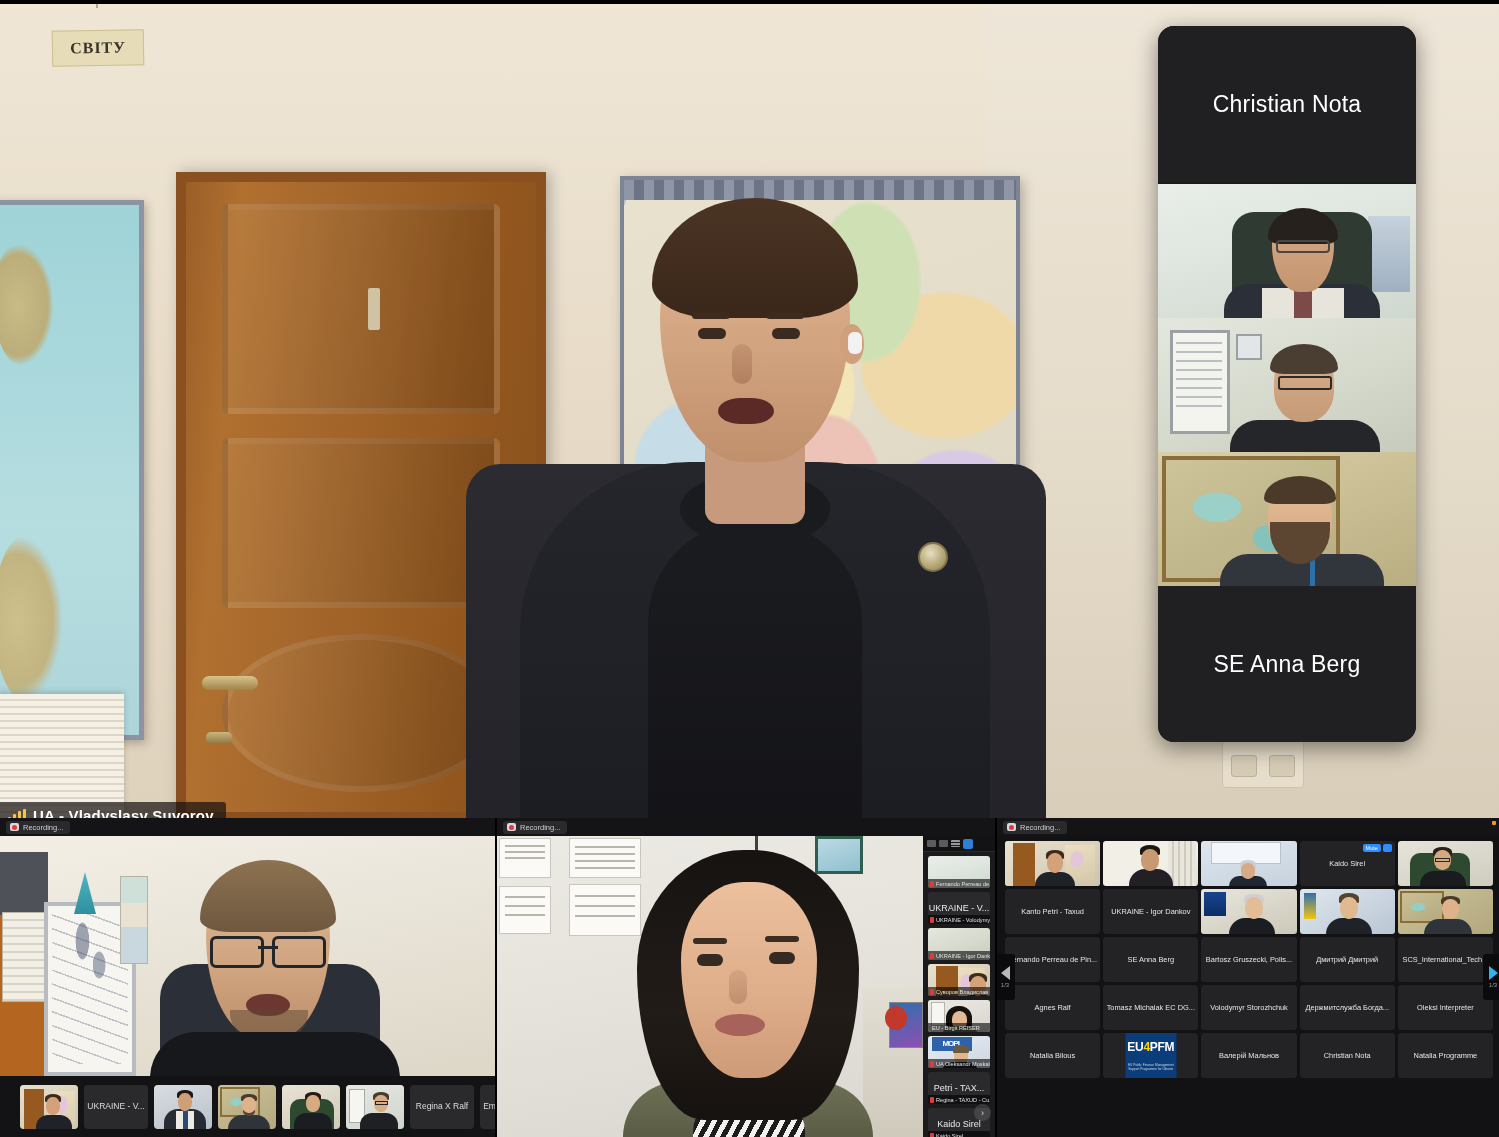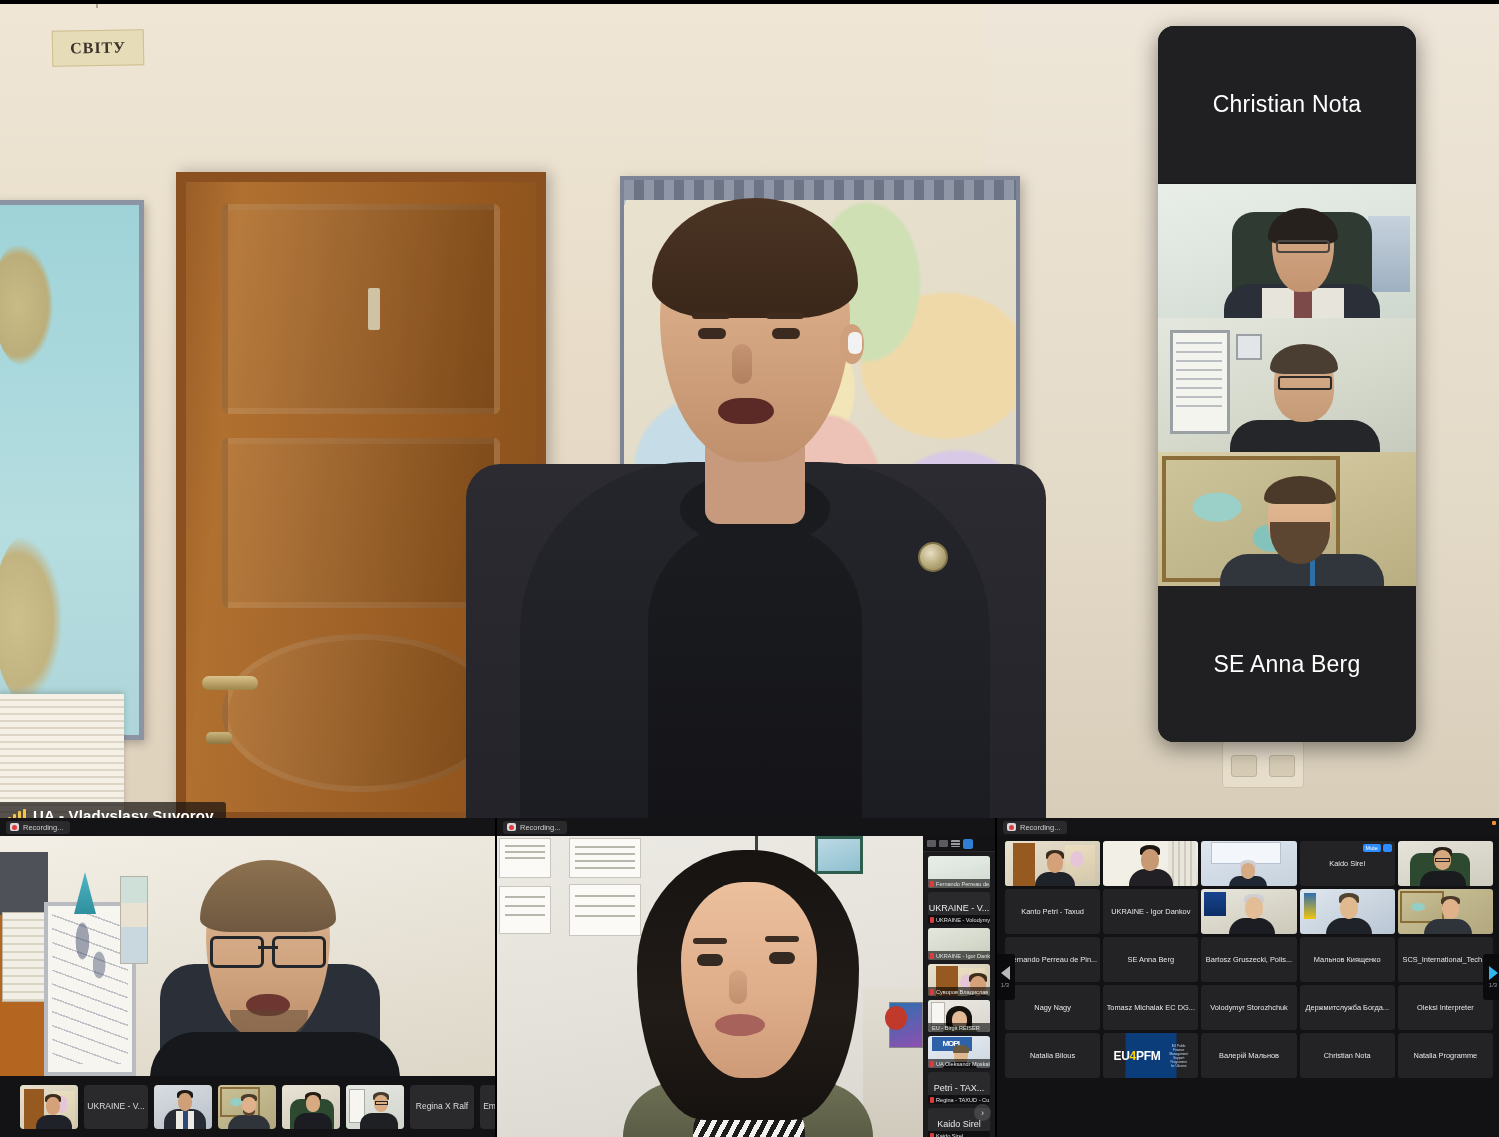--- a/index.html
+++ b/index.html
@@ -478,21 +478,21 @@
   .gv7{ background:linear-gradient(150deg,#cdc49a,#b2a77e); }
   .gv7 .f{ position:absolute; left:2px; top:2px; width:44px; height:32px; border:2px solid #8b6d3a;
     background: radial-gradient(ellipse at 40% 50%, #93cfc6 0 20%, rgba(0,0,0,0) 21%), linear-gradient(150deg,#c9c095,#b5aa7f); }
   .gv7 .hd{ position:absolute; left:44px; top:10px; width:17px; height:20px; background:#e0b28b; border-radius:46%; }
   .gv7 .hr{ position:absolute; left:43px; top:7px; width:19px; height:8px; background:#4a3a2a; border-radius:50% 50% 10% 10%; }
   .gv7 .bd{ position:absolute; left:26px; top:30px; width:48px; height:15px; background:#2f343a; border-radius:15px 15px 0 0; }
 
   .eu4pfm{
     position:absolute; left:50%; top:0; transform:translateX(-50%);
     width:51px; height:45px; background:#0b3d7b;
-    display:flex; flex-direction:row; align-items:center; justify-content:center; gap:9px;
+    display:flex; flex-direction:column; align-items:center; justify-content:center; gap:9px;
   }
   .eu4-main{ font-size:12px; font-weight:700; letter-spacing:-.3px; color:#fff; }
   .eu4-main b{ color:#ffd400; }
   .eu4-sub{ font-size:3.2px; color:#cfd8e6; text-align:center; line-height:1.25; width:46px; }
 </style>
 </head>
 <body>
 
 <div class="root">
 
@@ -915,28 +915,28 @@
           <div class="cell">
             <span class="cell-label">Fernando Perreau de Pin...</span>
           </div>
           <div class="cell">
             <span class="cell-label">SE Anna Berg</span>
           </div>
           <div class="cell">
             <span class="cell-label">Bartosz Gruszecki, Polis...</span>
           </div>
           <div class="cell">
-            <span class="cell-label">Мальнов Киященко</span>
+            <span class="cell-label">Дмитрий Дмитрий</span>
           </div>
           <div class="cell">
             <span class="cell-label">SCS_International_Tech...</span>
           </div>
 
           <div class="cell">
-            <span class="cell-label">Nagy Nagy</span>
+            <span class="cell-label">Agnes Ralf</span>
           </div>
           <div class="cell">
             <span class="cell-label">Tomasz Michalak EC DG...</span>
           </div>
           <div class="cell">
             <span class="cell-label">Volodymyr Storozhchuk</span>
           </div>
           <div class="cell">
             <span class="cell-label">Держмитслужба Богда...</span>
           </div>

